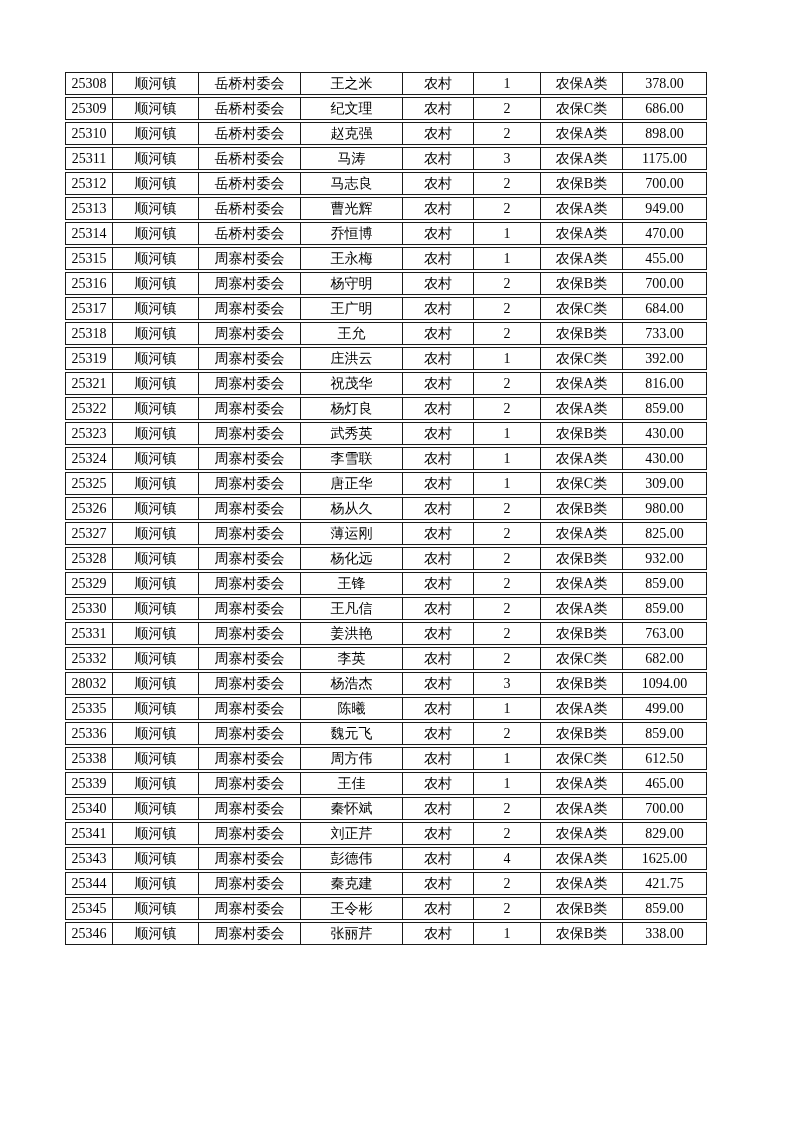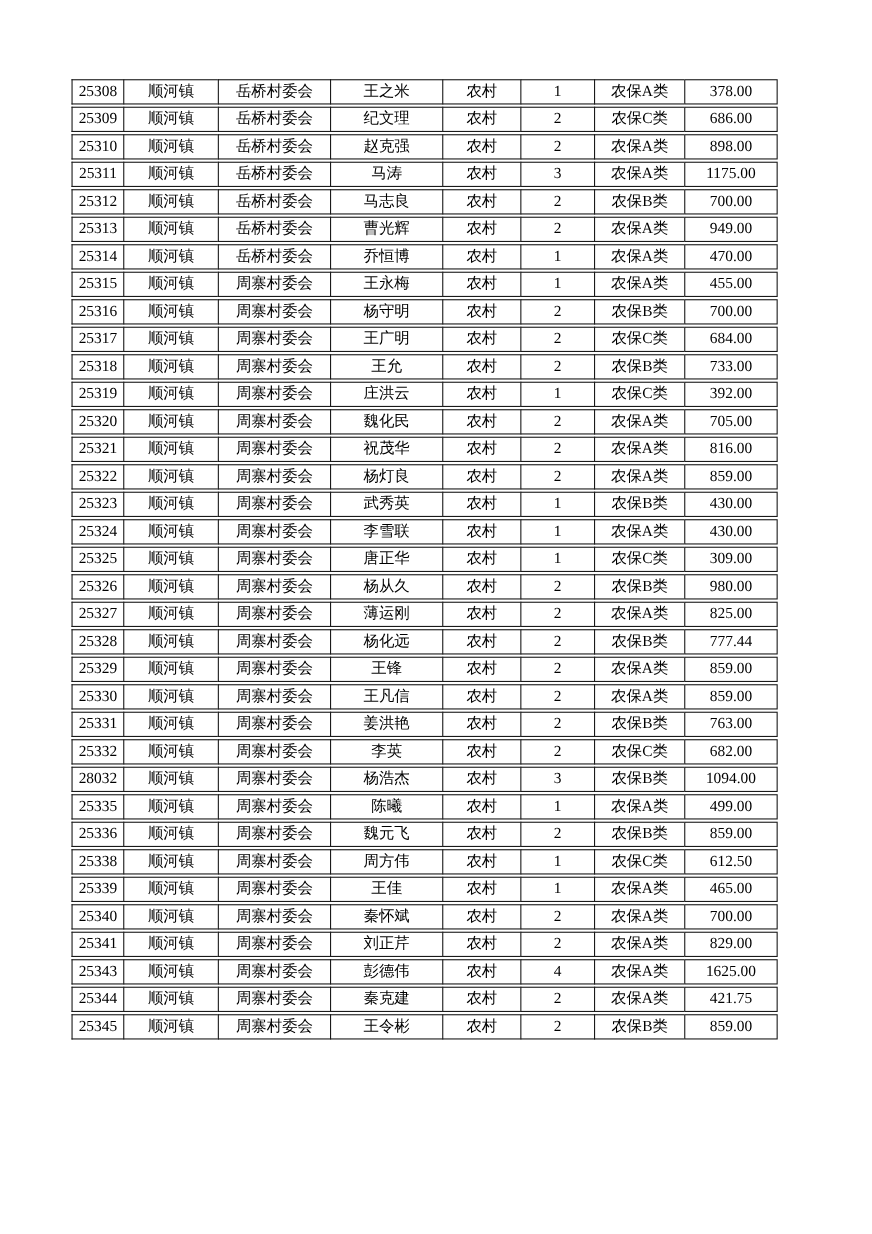--- a/index.html
+++ b/index.html
@@ -186,30 +186,20 @@
           <td>25319</td>
           <td>顺河镇</td>
           <td>周寨村委会</td>
           <td>庄洪云</td>
           <td>农村</td>
           <td>1</td>
           <td>农保C类</td>
           <td>392.00</td>
         </tr>
         <tr>
-          <td>25320</td>
-          <td>顺河镇</td>
-          <td>周寨村委会</td>
-          <td>魏化民</td>
-          <td>农村</td>
-          <td>2</td>
-          <td>农保A类</td>
-          <td>705.00</td>
-        </tr>
-        <tr>
           <td>25321</td>
           <td>顺河镇</td>
           <td>周寨村委会</td>
           <td>祝茂华</td>
           <td>农村</td>
           <td>2</td>
           <td>农保A类</td>
           <td>816.00</td>
         </tr>
         <tr>
@@ -273,21 +263,21 @@
           <td>825.00</td>
         </tr>
         <tr>
           <td>25328</td>
           <td>顺河镇</td>
           <td>周寨村委会</td>
           <td>杨化远</td>
           <td>农村</td>
           <td>2</td>
           <td>农保B类</td>
-          <td>777.44</td>
+          <td>932.00</td>
         </tr>
         <tr>
           <td>25329</td>
           <td>顺河镇</td>
           <td>周寨村委会</td>
           <td>王锋</td>
           <td>农村</td>
           <td>2</td>
           <td>农保A类</td>
           <td>859.00</td>
@@ -414,16 +404,26 @@
         </tr>
         <tr>
           <td>25345</td>
           <td>顺河镇</td>
           <td>周寨村委会</td>
           <td>王令彬</td>
           <td>农村</td>
           <td>2</td>
           <td>农保B类</td>
           <td>859.00</td>
+        </tr>
+        <tr>
+          <td>25346</td>
+          <td>顺河镇</td>
+          <td>周寨村委会</td>
+          <td>张丽芹</td>
+          <td>农村</td>
+          <td>1</td>
+          <td>农保B类</td>
+          <td>338.00</td>
         </tr>
       </tbody>
   </table>
 </div>
 
 </body></html>

